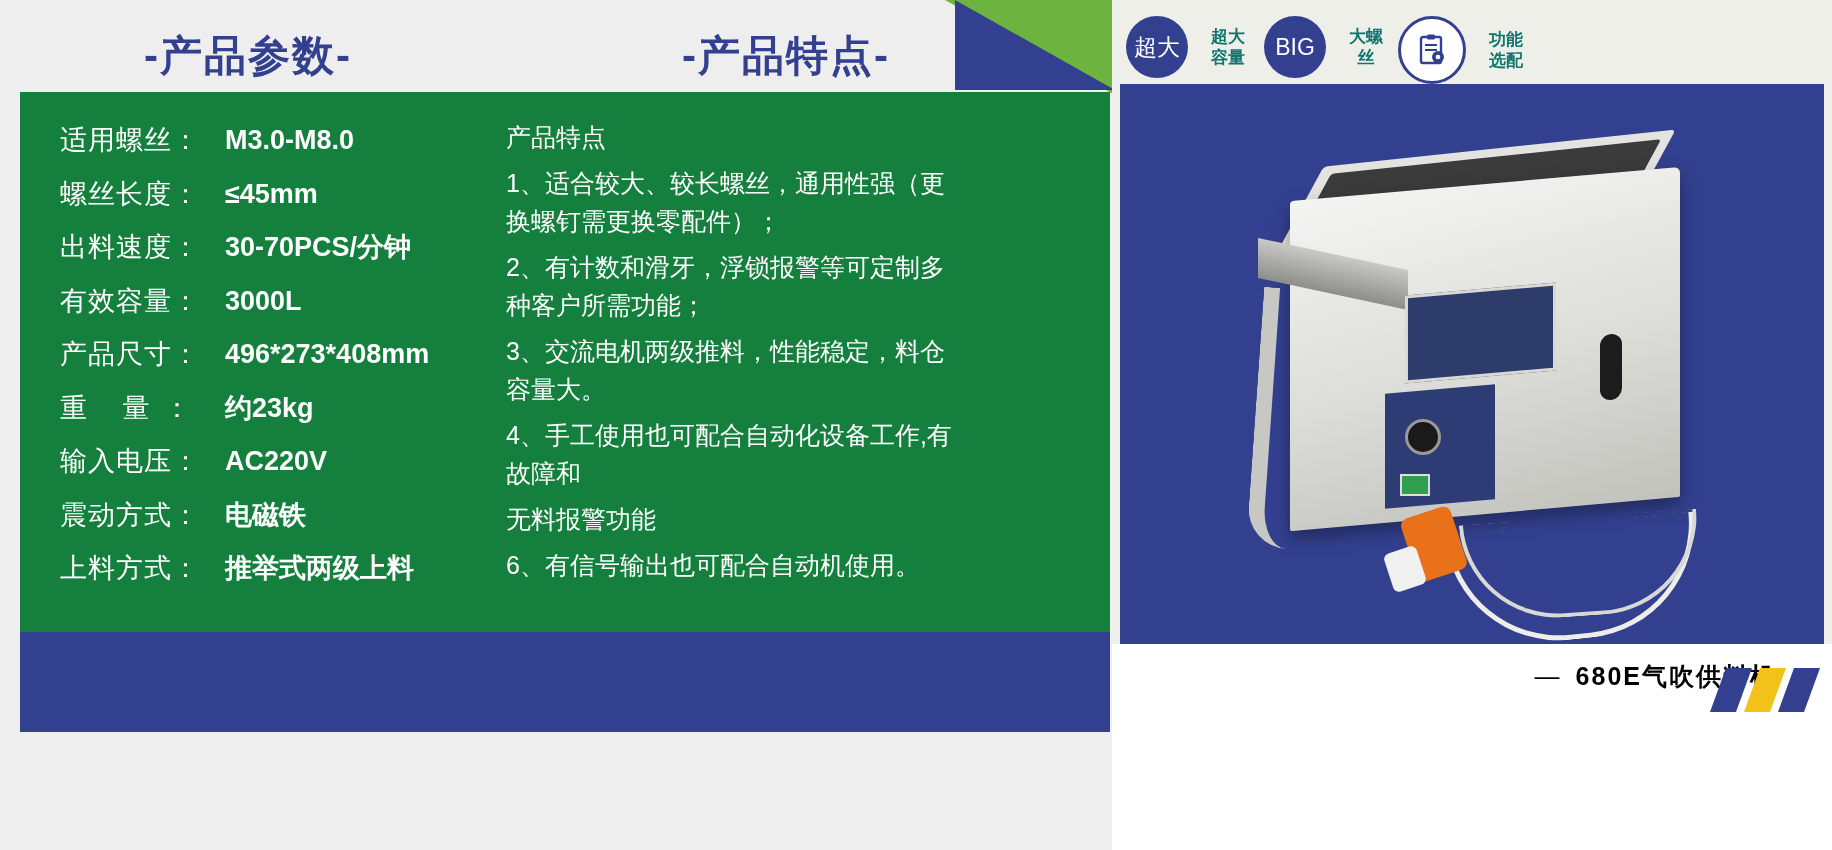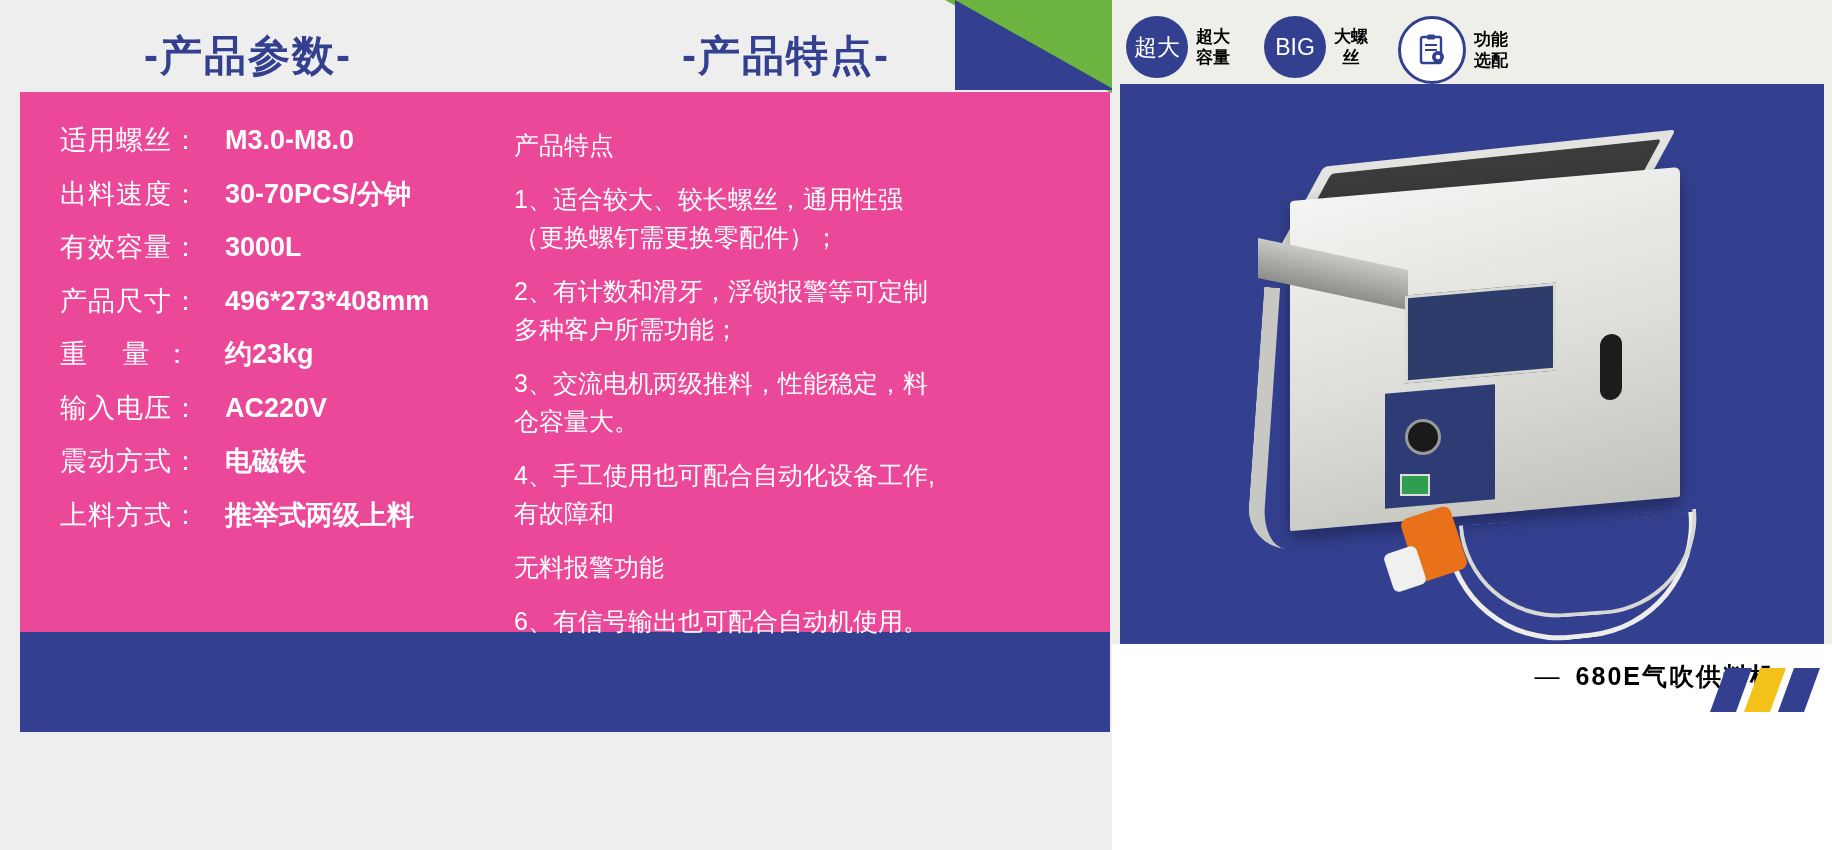--- a/index.html
+++ b/index.html
@@ -33,21 +33,21 @@
     position:absolute;left:38px;top:14px;width:420px;text-align:center;
     color:#33408f;font-size:42px;font-weight:bold;letter-spacing:2px;
   }
   .title-features{
     position:absolute;left:470px;top:14px;width:420px;text-align:right;
     color:#33408f;font-size:42px;font-weight:bold;letter-spacing:2px;
   }
 
   .blue-body{
     position:absolute;left:20px;top:92px;width:1090px;height:550px;
-    background:#ec4899;
+    background:#15803d;
   }
   .blue-body-lower{
     position:absolute;left:0px;top:540px;width:1090px;height:100px;
     background:#33408f;
   }
 
   .spec-list{
     position:absolute;left:40px;top:30px;width:470px;color:#ffffff;
   }
   .spec-row{
@@ -58,21 +58,21 @@
   }
   .spec-value{
     font-size:27px;white-space:nowrap;font-weight:bold;
   }
   .spec-row.wide .spec-label{letter-spacing:14px;}
 
   .features-block{
     position:absolute;left:478px;top:18px;width:470px;color:#ffffff;
     font-size:25px;line-height:38px;
   }
-  .features-block p{margin:16px;}
+  .features-block p{margin:8px;}
 
   
   .right-panel{
     position:absolute;left:1112px;top:0;width:720px;height:850px;
     background:#efefea;overflow:hidden;
   }
   .badges{
     position:absolute;top:8px;left:0;width:720px;height:80px;
   }
   .badge{
@@ -80,21 +80,21 @@
   }
   .badge .circle{
     width:62px;height:62px;border-radius:50%;
     background:#33408f;color:#fff;display:flex;align-items:center;justify-content:center;
     font-size:23px;font-weight:normal;flex:none;
   }
   .badge .circle.white{
     background:#ffffff;border:3px solid #33408f;color:#33408f;
   }
   .badge .btxt{
-    margin-left:7px;color:#000000;font-size:17px;line-height:21px;
+    margin-left:22px;color:#0f766e;font-size:17px;line-height:21px;
     width:36px;text-align:center;font-weight:bold;
   }
   .badge1{left:14px;top:8px;}
   .badge2{left:152px;top:8px;}
   .badge3{left:286px;top:8px;}
 
   .photo-area{
     position:absolute;left:8px;top:84px;width:704px;height:560px;
     background:#33408f;overflow:hidden;
   }
@@ -199,20 +199,24 @@
       <div class="title-features">-产品特点-</div>
     </div>
 
     <div class="blue-body">
       <div class="blue-body-lower"></div>
 
       <div class="spec-list">
         <div class="spec-row">
           <span class="spec-label">适用螺丝：</span>
           <span class="spec-value">M3.0-M8.0</span>
+        </div>
+        <div class="spec-row">
+          <span class="spec-label">螺丝长度：</span>
+          <span class="spec-value">≤45mm</span>
         </div>
         <div class="spec-row">
           <span class="spec-label">出料速度：</span>
           <span class="spec-value">30-70PCS/分钟</span>
         </div>
         <div class="spec-row">
           <span class="spec-label">有效容量：</span>
           <span class="spec-value">3000L</span>
         </div>
         <div class="spec-row">

